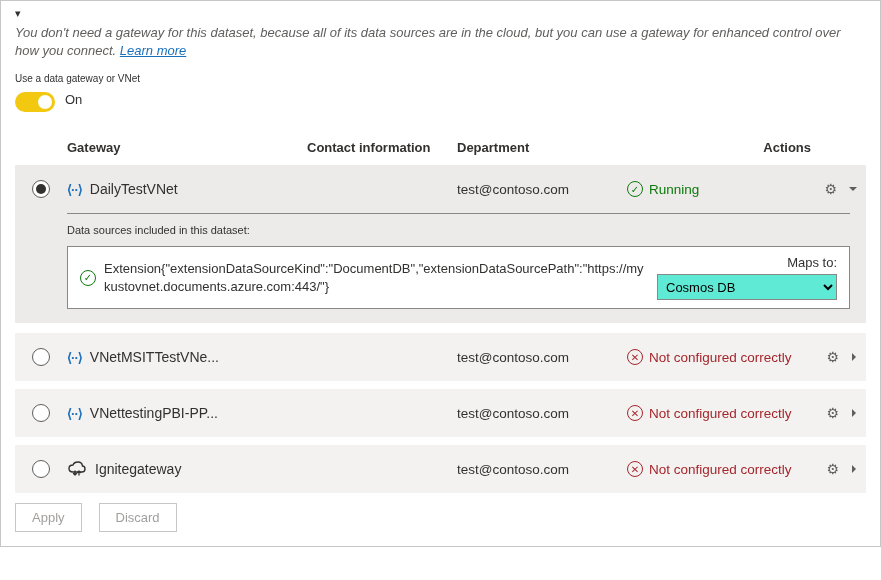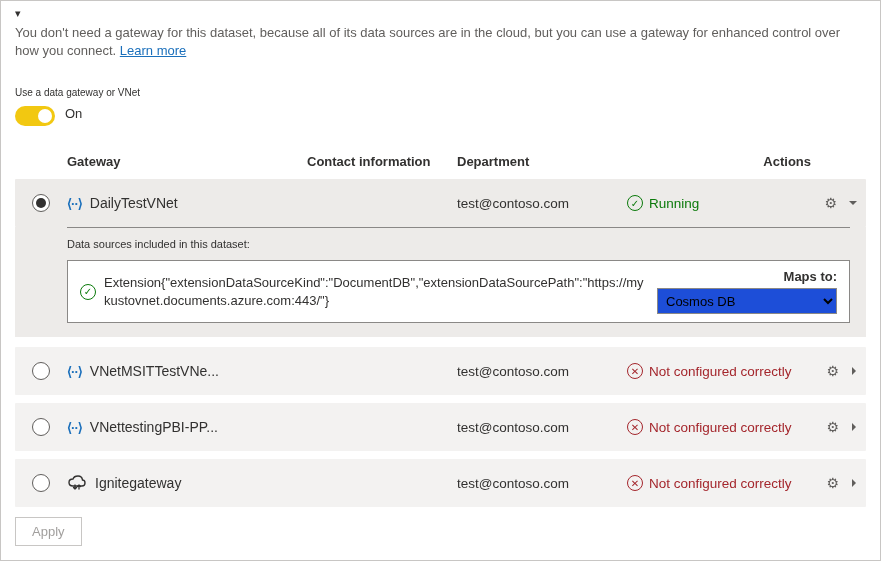--- a/index.html
+++ b/index.html
@@ -1,21 +1,21 @@
 <!DOCTYPE html>
 <html><head>
 <meta charset="utf-8">
 <style>
   * { box-sizing: border-box; margin: 0; padding: 0; }
   body { font-family: "Segoe UI", Arial, sans-serif; font-size: 13px; color: #323130; background: #fff; width: 881px; }
   .panel { border: 1px solid #c8c6c4; padding: 6px 14px 14px 14px; }
   .section-header { display: flex; align-items: center; gap: 4px; margin-bottom: 4px; }
   .section-header h1 { font-size: 18px; font-weight: 400; color: #323130; }
   .caret { font-size: 11px; }
-  .desc { font-size: 13px; color: #605e5c; line-height: 1.35; margin-bottom: 28px; }
+  .desc { font-size: 13px; color: #605e5c; line-height: 1.35; margin-bottom: 14px; font-style: italic; }
   .desc a { color: #1a6fbb; text-decoration: underline; }
   .toggle-label { font-size: 10px; color: #323130; margin-bottom: 8px; }
   .toggle-row { display: flex; gap: 10px; margin-bottom: 18px; }
   .toggle {
     width: 40px; height: 20px; border-radius: 10px; background: #f2c811;
     position: relative; display: inline-block; cursor: pointer;
   }
   .toggle-knob {
     position: absolute; top: 3px; right: 3px; width: 14px; height: 14px;
     border-radius: 50%; background: #fff;
@@ -56,22 +56,22 @@
   .gear, .chev { color: #605e5c; cursor: pointer; font-size: 14px; }
   .chev svg { display:block; }
 
   .expanded-panel { background: #edebe9; padding: 0 16px 14px 52px; margin-top: -8px; margin-bottom: 10px; }
   .expanded-panel-inner { border-top: 1px solid #8a8886; padding-top: 10px; }
   .ds-header { font-size: 11px; color: #323130; margin-bottom: 10px; }
   .ds-box { display: flex; align-items: center; gap: 8px; border: 1px solid #8a8886; background:#fff; padding: 8px 12px; }
   .ds-box .ck { color:#0b7a0b; border:1.5px solid #0b7a0b; border-radius:50%; width:16px; height:16px; display:inline-flex; align-items:center; justify-content:center; font-size:10px; flex:0 0 auto; }
   .ds-text { font-size: 13px; color: #323130; line-height: 1.35; flex: 1 1 auto; overflow-wrap: anywhere; }
   .maps-col { display:flex; flex-direction:column; align-items:flex-end; gap:4px; flex:0 0 auto; }
-  .maps-label { font-size: 13px; color: #323130; font-weight: bold; }
-  .maps-select { width: 180px; height: 26px; font-size: 13px; border:1px solid #8a8886; background:#1d4ed8; padding:2px 4px; }
+  .maps-label { font-size: 13px; color: #323130; }
+  .maps-select { width: 180px; height: 26px; font-size: 13px; border:1px solid #8a8886; background:#5eead4; padding:2px 4px; }
 
   .buttons { display: flex; gap: 17px; margin-top: 10px; }
   .btn {
     border: 1px solid #c8c6c4; background: #fff; color: #a19f9d;
     padding: 6px 16px; font-size: 13px; cursor: default;
   }
 </style>
 </head>
 <body>
 
@@ -214,15 +214,16 @@
       <span class="chev">
         <svg width="10" height="12" viewBox="0 0 10 12">
             <path d="M3 2 L7 6 L3 10" fill="#605e5c"></path>
           </svg>
       </span>
     </div>
   </div>
 
   <div class="buttons">
     <button class="btn">Apply</button>
+    <button class="btn">Discard</button>
   </div>
 
 </div>
 
 </body></html>

